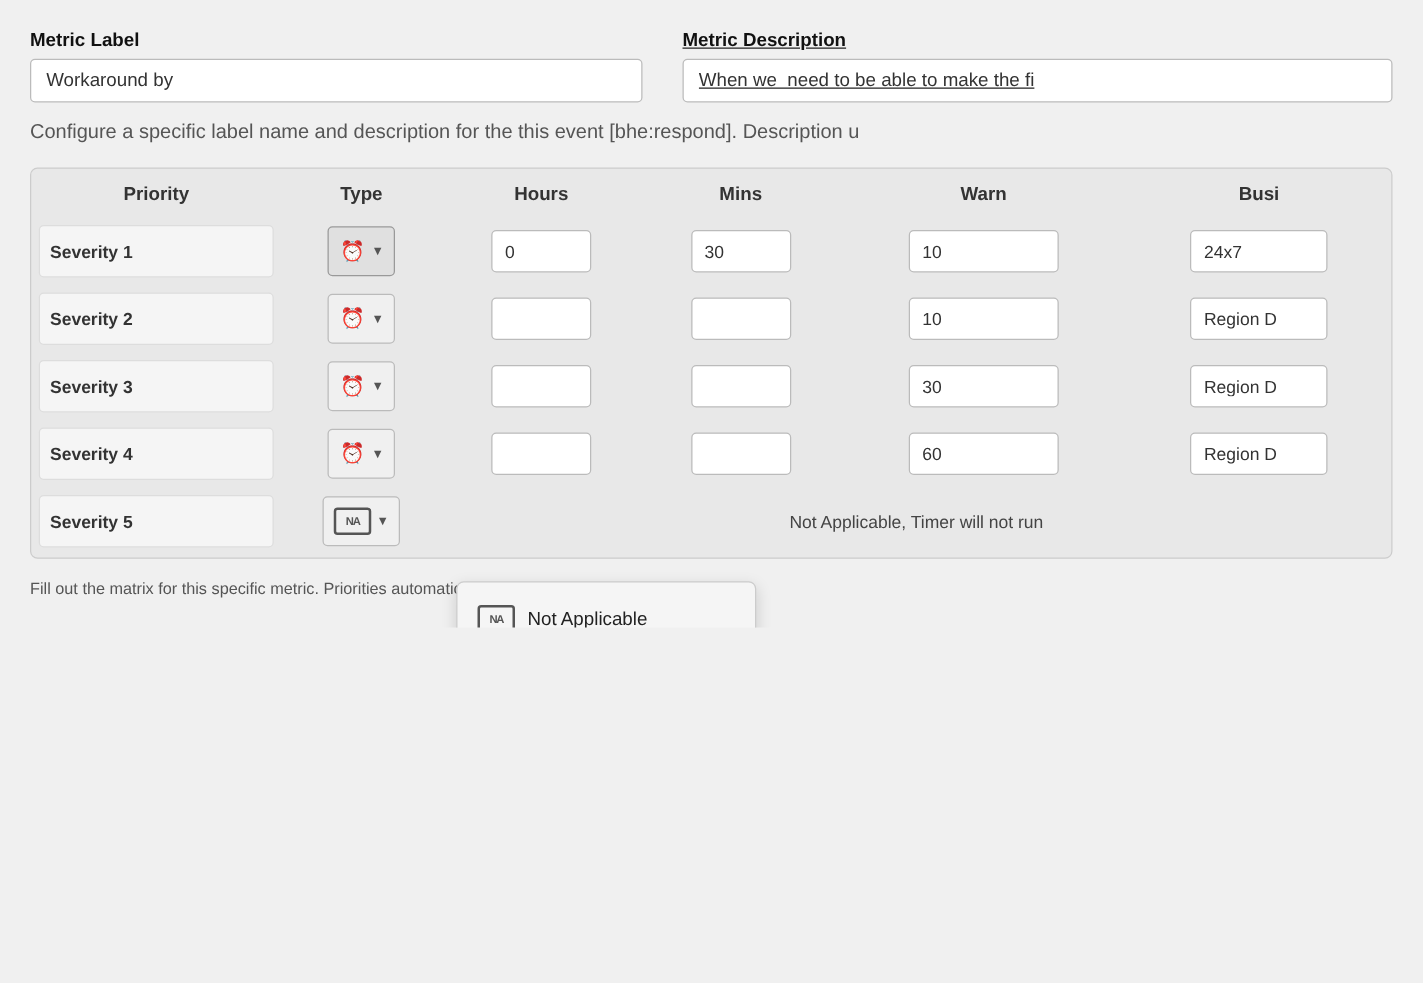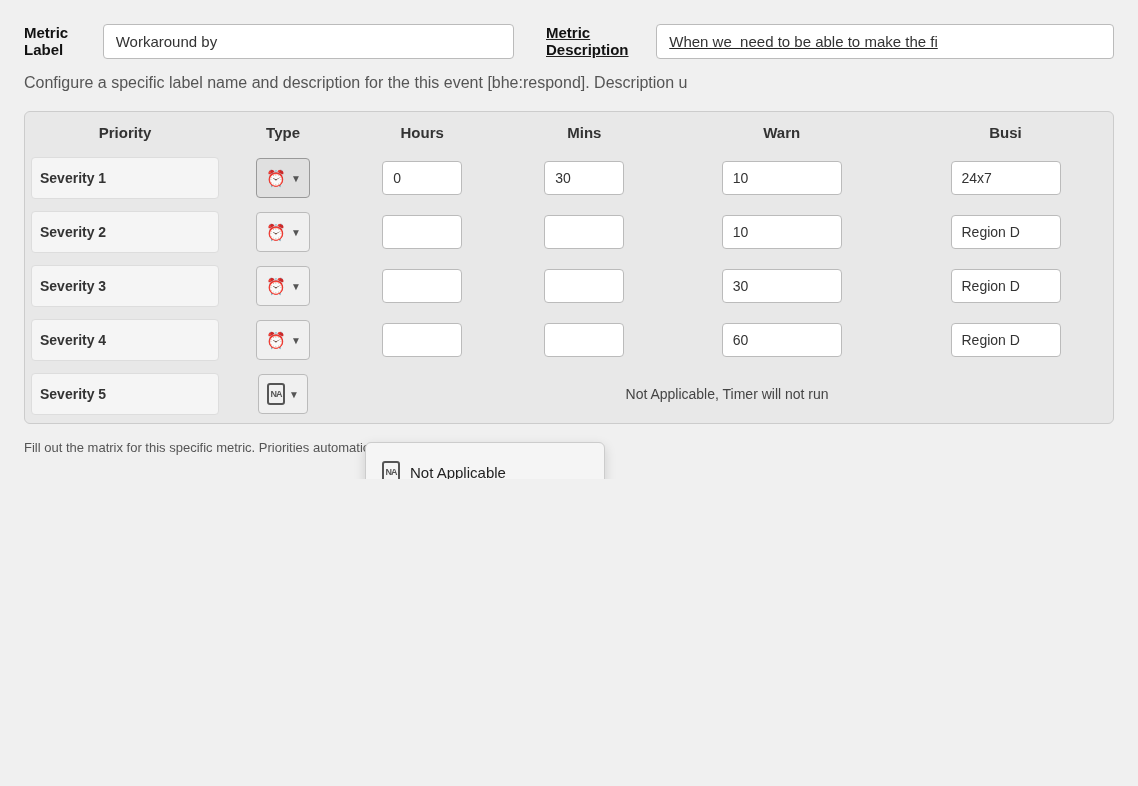--- a/index.html
+++ b/index.html
@@ -12,21 +12,21 @@
     }
 
     .form-header {
       display: flex;
       gap: 32px;
       margin-bottom: 12px;
     }
 
     .field-group {
       display: flex;
-      flex-direction: row;
+      flex-direction: column;
       gap: 6px;
     }
 
     .field-group.label-field {
       flex: 0 0 490px;
     }
 
     .field-group.desc-field {
       flex: 1;
       text-decoration: underline;
@@ -195,21 +195,21 @@
       font-size: 15px;
       color: #222;
       cursor: pointer;
       background: transparent;
     }
 
     .icon-na {
       display: inline-flex;
       align-items: center;
       justify-content: center;
-      width: 18px;
+      width: 30px;
       height: 22px;
       border: 2px solid #555;
       border-radius: 3px;
       font-size: 9px;
       font-weight: bold;
       color: #555;
       letter-spacing: -1px;
     }
 
     .icon-clock {

